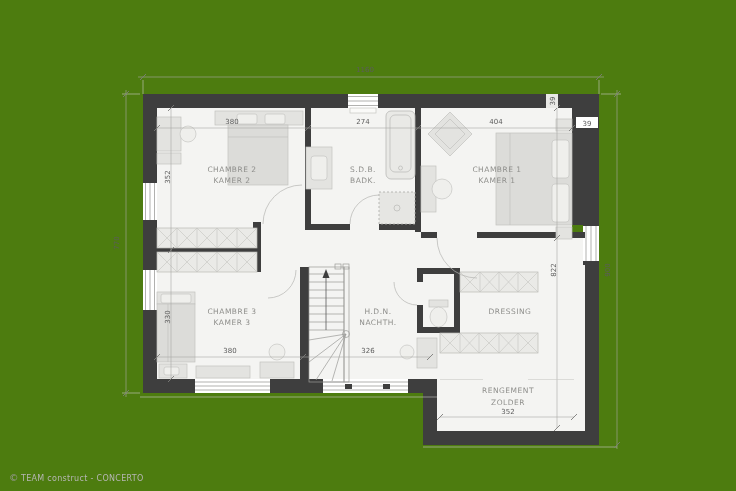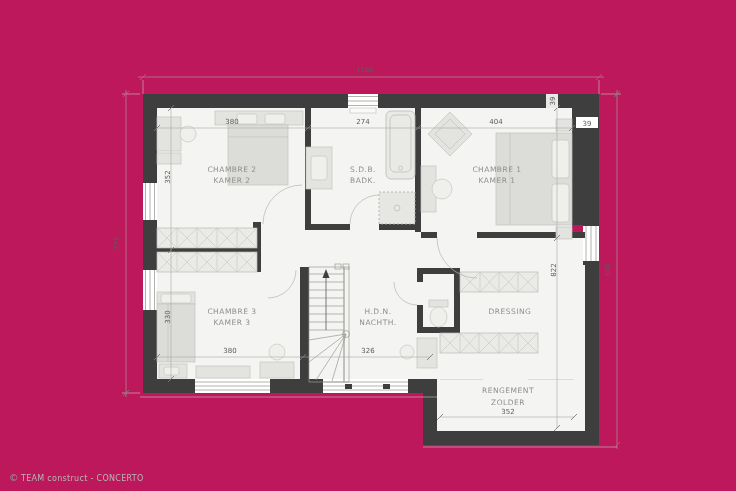--- a/index.html
+++ b/index.html
@@ -1,16 +1,16 @@
 <!DOCTYPE html>
 <html><head>
 <meta charset="utf-8">
 <style>
   html,body{margin:0;padding:0;background:#ffffff;}
-  .canvas{position:relative;width:736px;height:491px;background:#be185d;overflow:hidden;
+  .canvas{position:relative;width:736px;height:491px;background:#4d7c0f;overflow:hidden;
           font-family:"DejaVu Sans","Liberation Sans",sans-serif;}
   svg{position:absolute;top:0;left:0;}
   .room-label{fill:#8f8f8c;font-size:7.5px;letter-spacing:0.5px;text-anchor:middle;}
   .dim-text{fill:#5c5c5c;font-size:7px;text-anchor:middle;}
   .footer-text{fill:#b6b6b4;font-size:8px;letter-spacing:0.3px;}
   .footer-glyph{fill:#9a9a98;font-size:9.5px;}
   .wall{fill:#3e3e3e;}
   .floor{fill:#f4f4f2;}
   .furn{fill:#e3e3e0;stroke:#c2c2bf;stroke-width:0.7;}
   .furn-dark{fill:#dcdcd9;stroke:#c2c2bf;stroke-width:0.7;}

